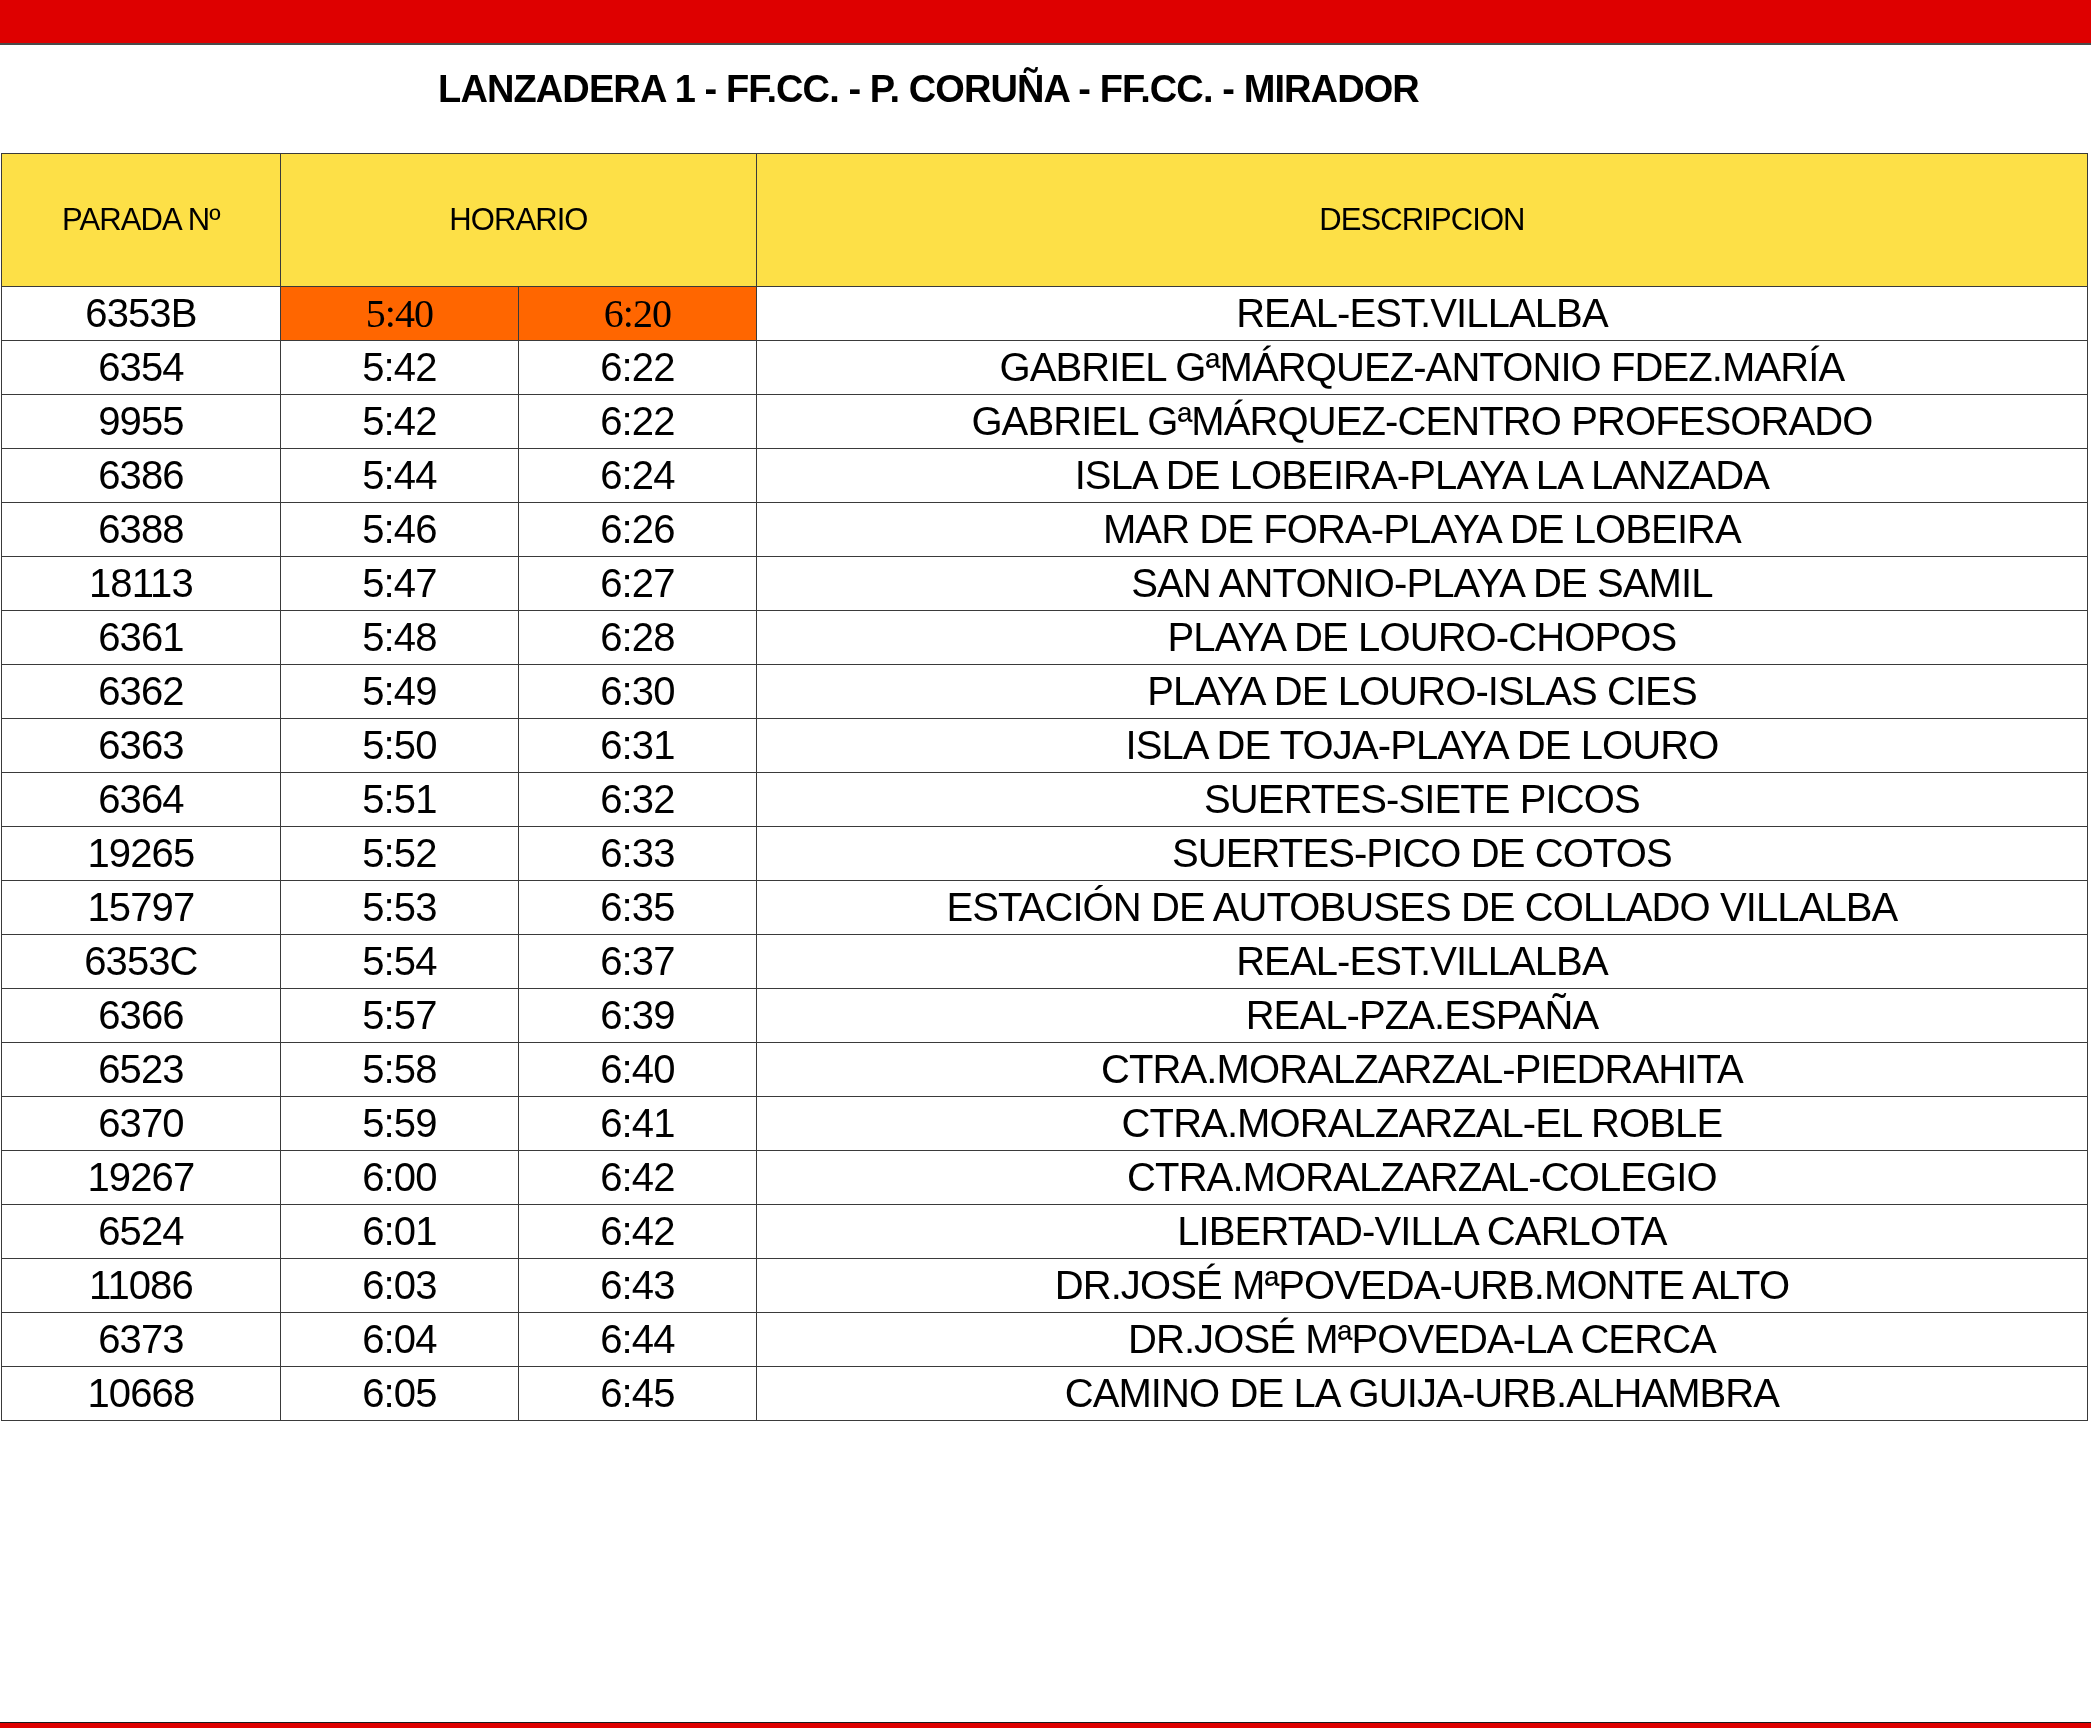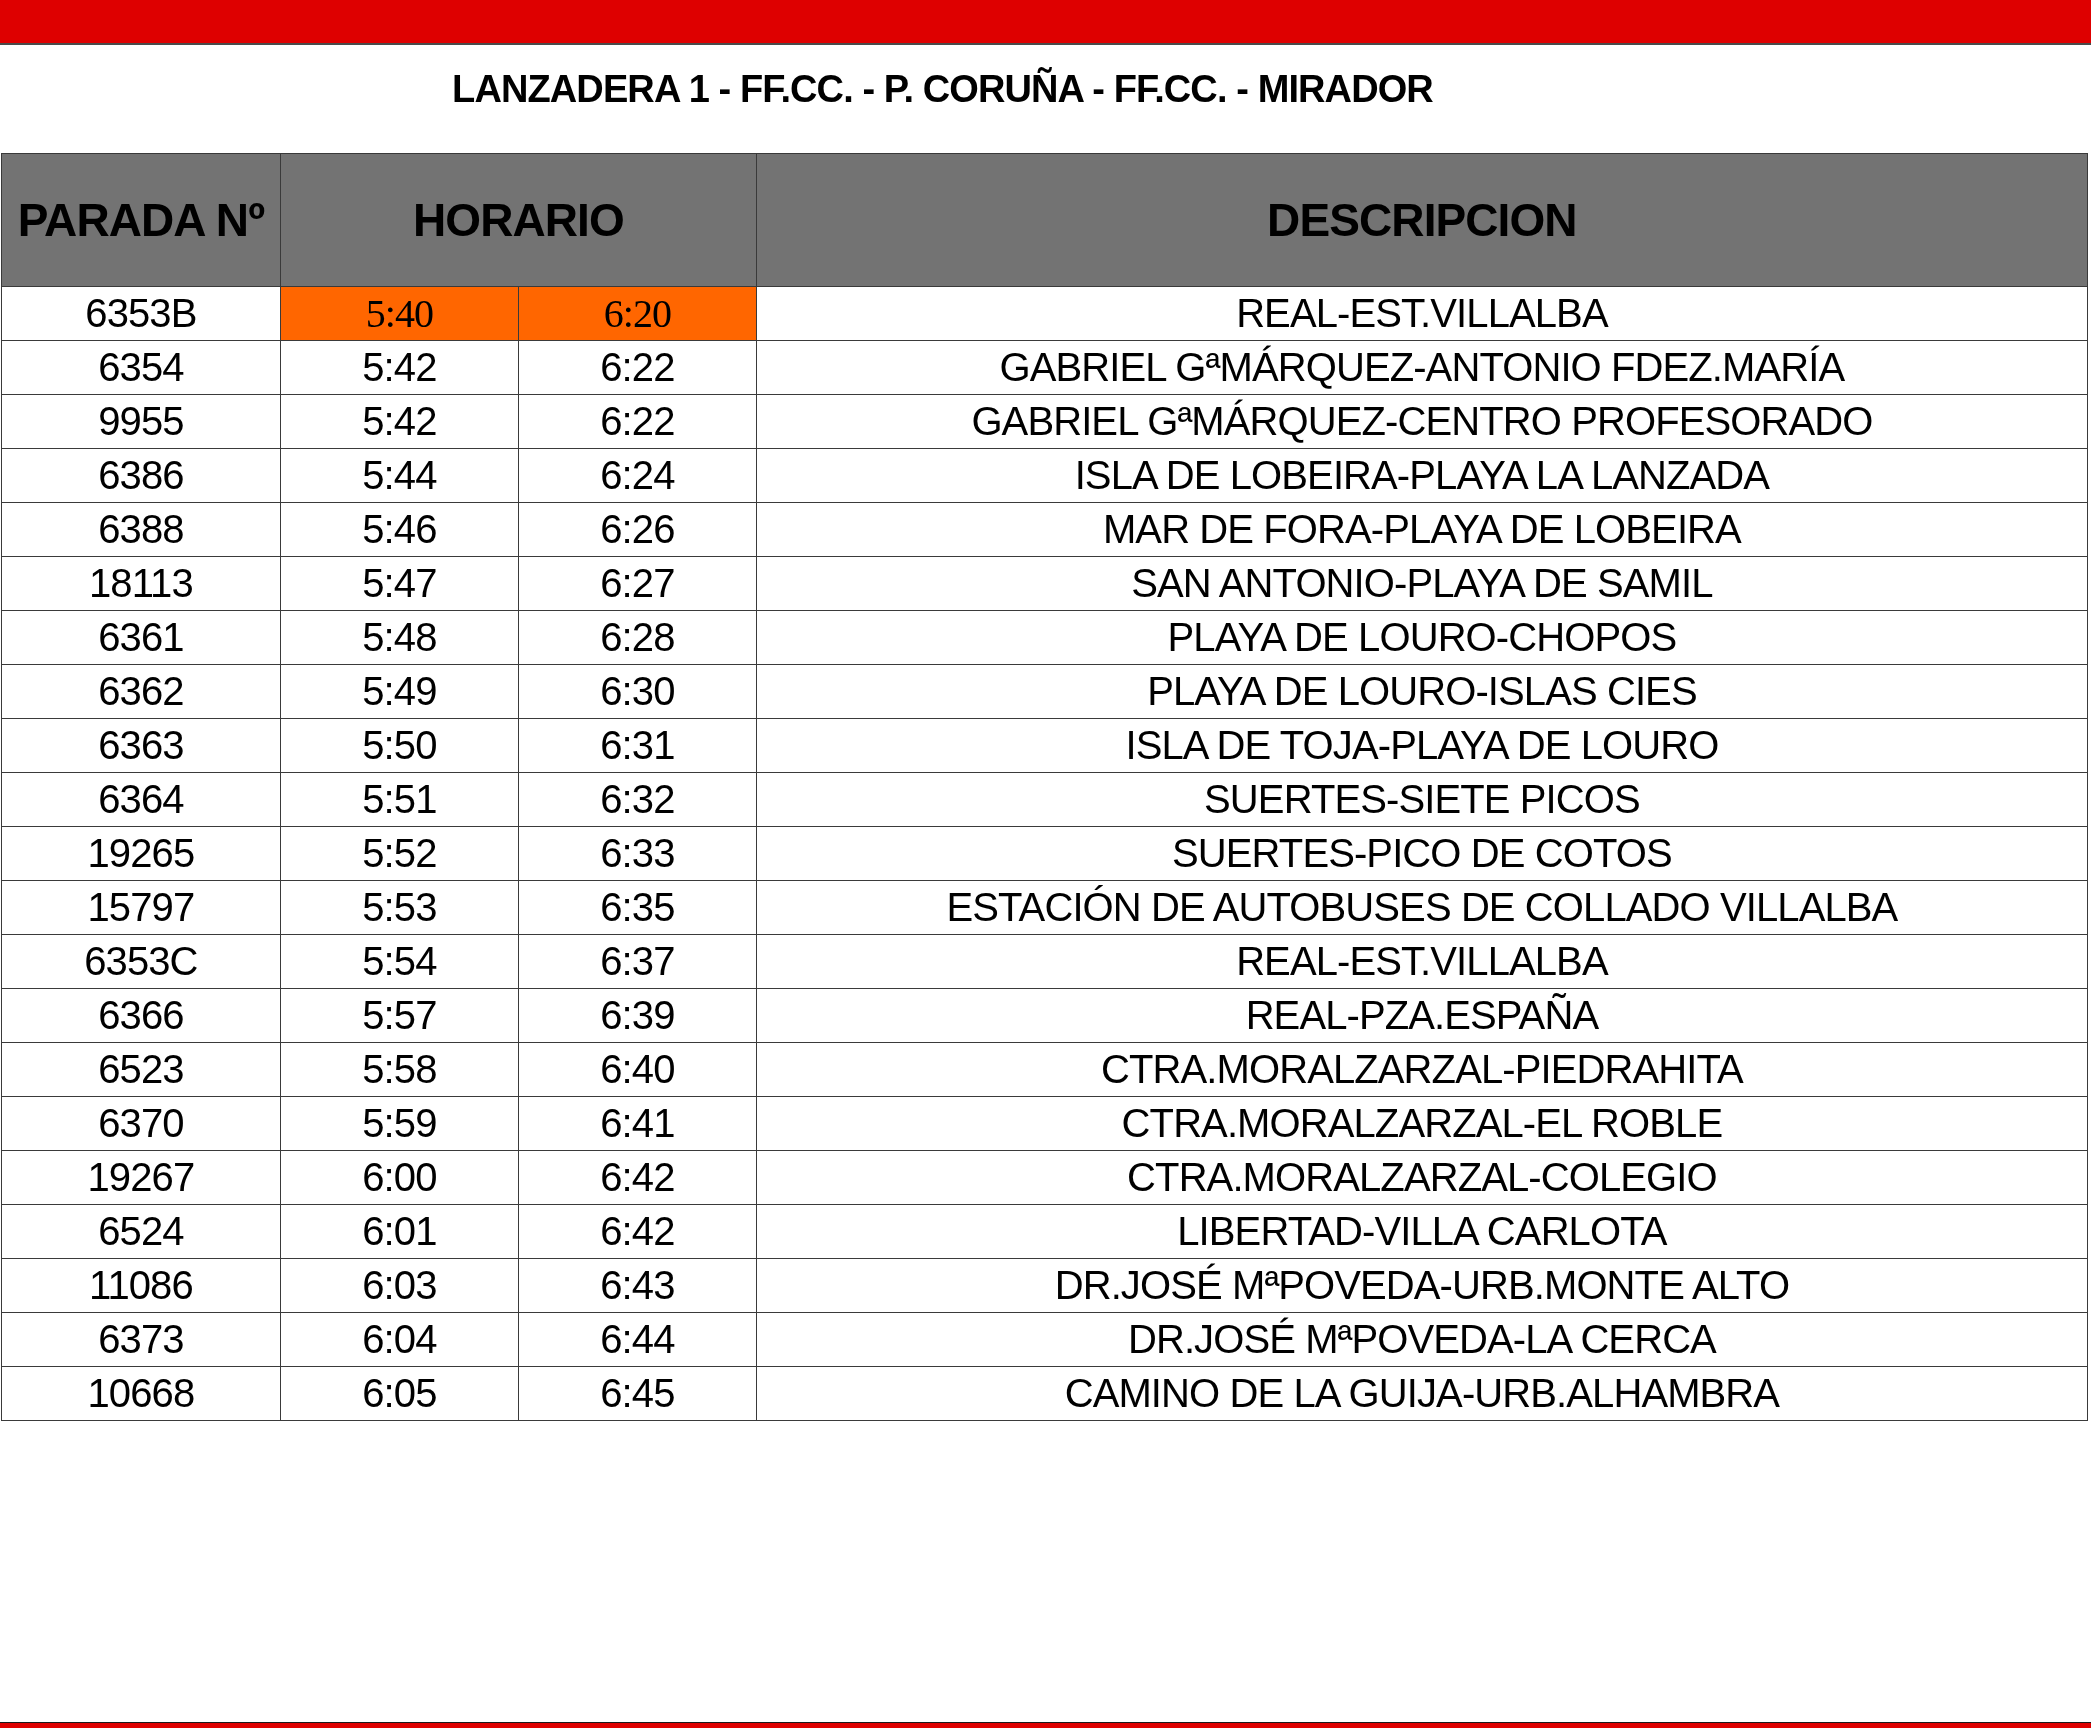--- a/index.html
+++ b/index.html
@@ -17,44 +17,44 @@
     font-family:"Liberation Sans", sans-serif;
     color:#000;
     overflow:hidden;
   }
   .top-bar{
     position:absolute;top:0;left:0;width:2091px;height:45px;
     background:var(--top-bar-red,#DE0000);
     border-bottom:2.8px solid #4a4a4a;
   }
   .title{
-    position:absolute;top:68px;left:14px;width:1857px;
+    position:absolute;top:68px;left:0;width:1857px;
     margin:0;
     text-align:center;
     font-size:38px;font-weight:bold;
     letter-spacing:-0.9px;
     white-space:nowrap;
   }
   table.timetable{
     position:absolute;top:153px;left:0.9px;
     width:2087px;
     border-collapse:collapse;
     table-layout:fixed;
   }
   .timetable th,.timetable td{
     border:1.9px solid var(--border-gray,#3A3A3A);
     text-align:center;vertical-align:middle;
     padding:0;
     overflow:hidden;white-space:nowrap;
   }
   .timetable thead th{
     height:133px;
-    font-size:46px;font-weight:bold;
+    font-size:31px;font-weight:normal;
     letter-spacing:-0.9px;
-    background:#737373;
+    background:#fde047;
   }
   .timetable tbody td{
     height:54px;
     font-size:40px;font-weight:normal;
     letter-spacing:-0.9px;
     background:#fff;
   }
   .timetable tbody td.hl{
     background:var(--highlight-orange,#FF6600);
     font-family:Liberation Serif, serif;

